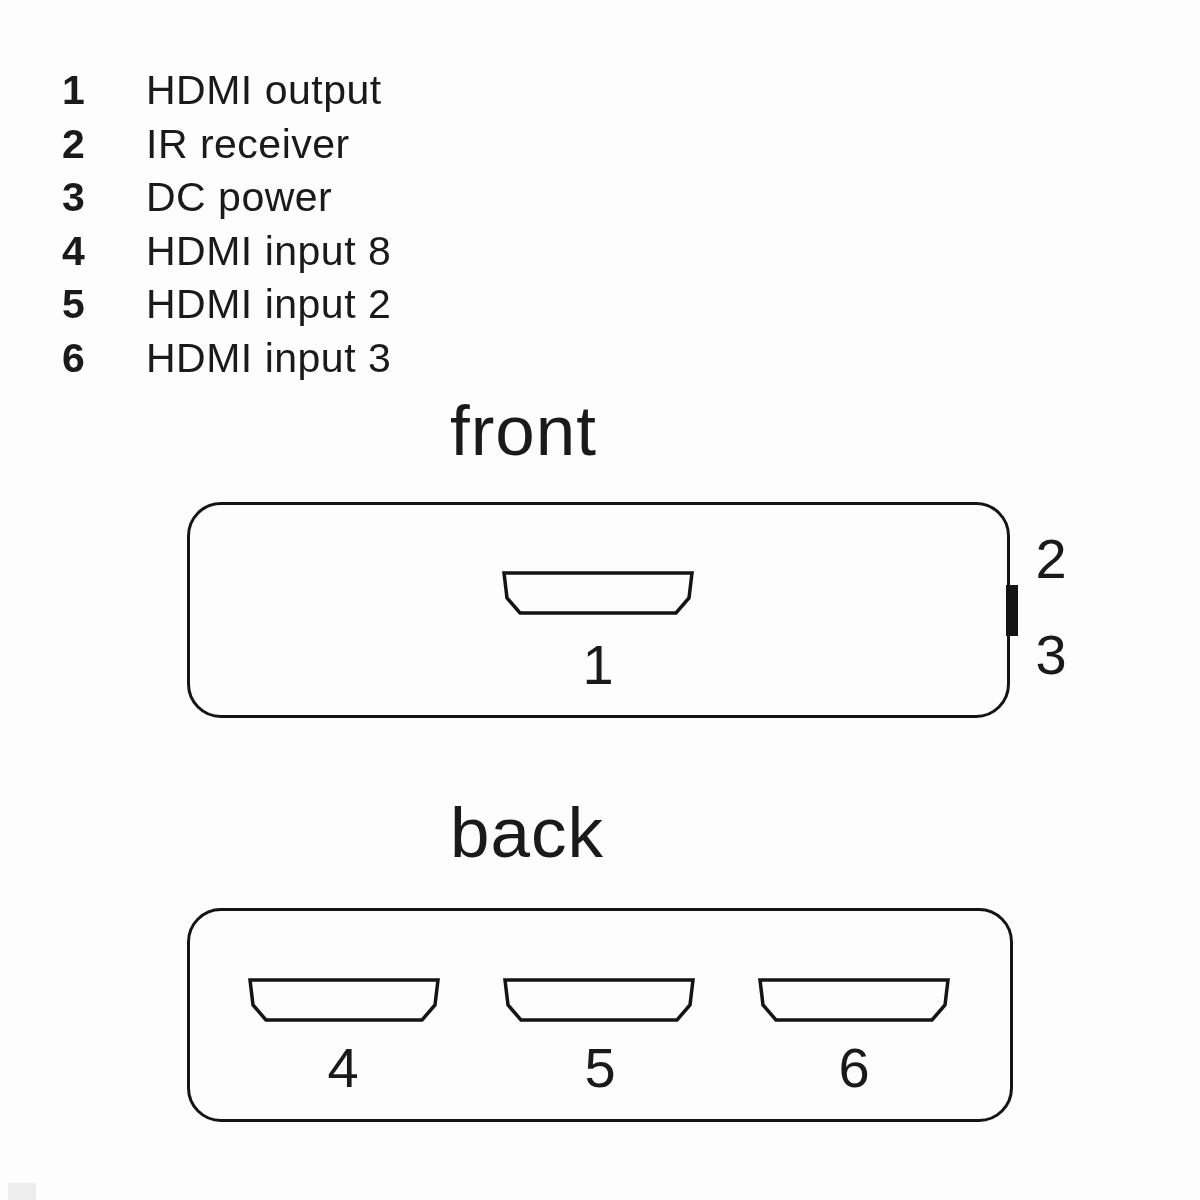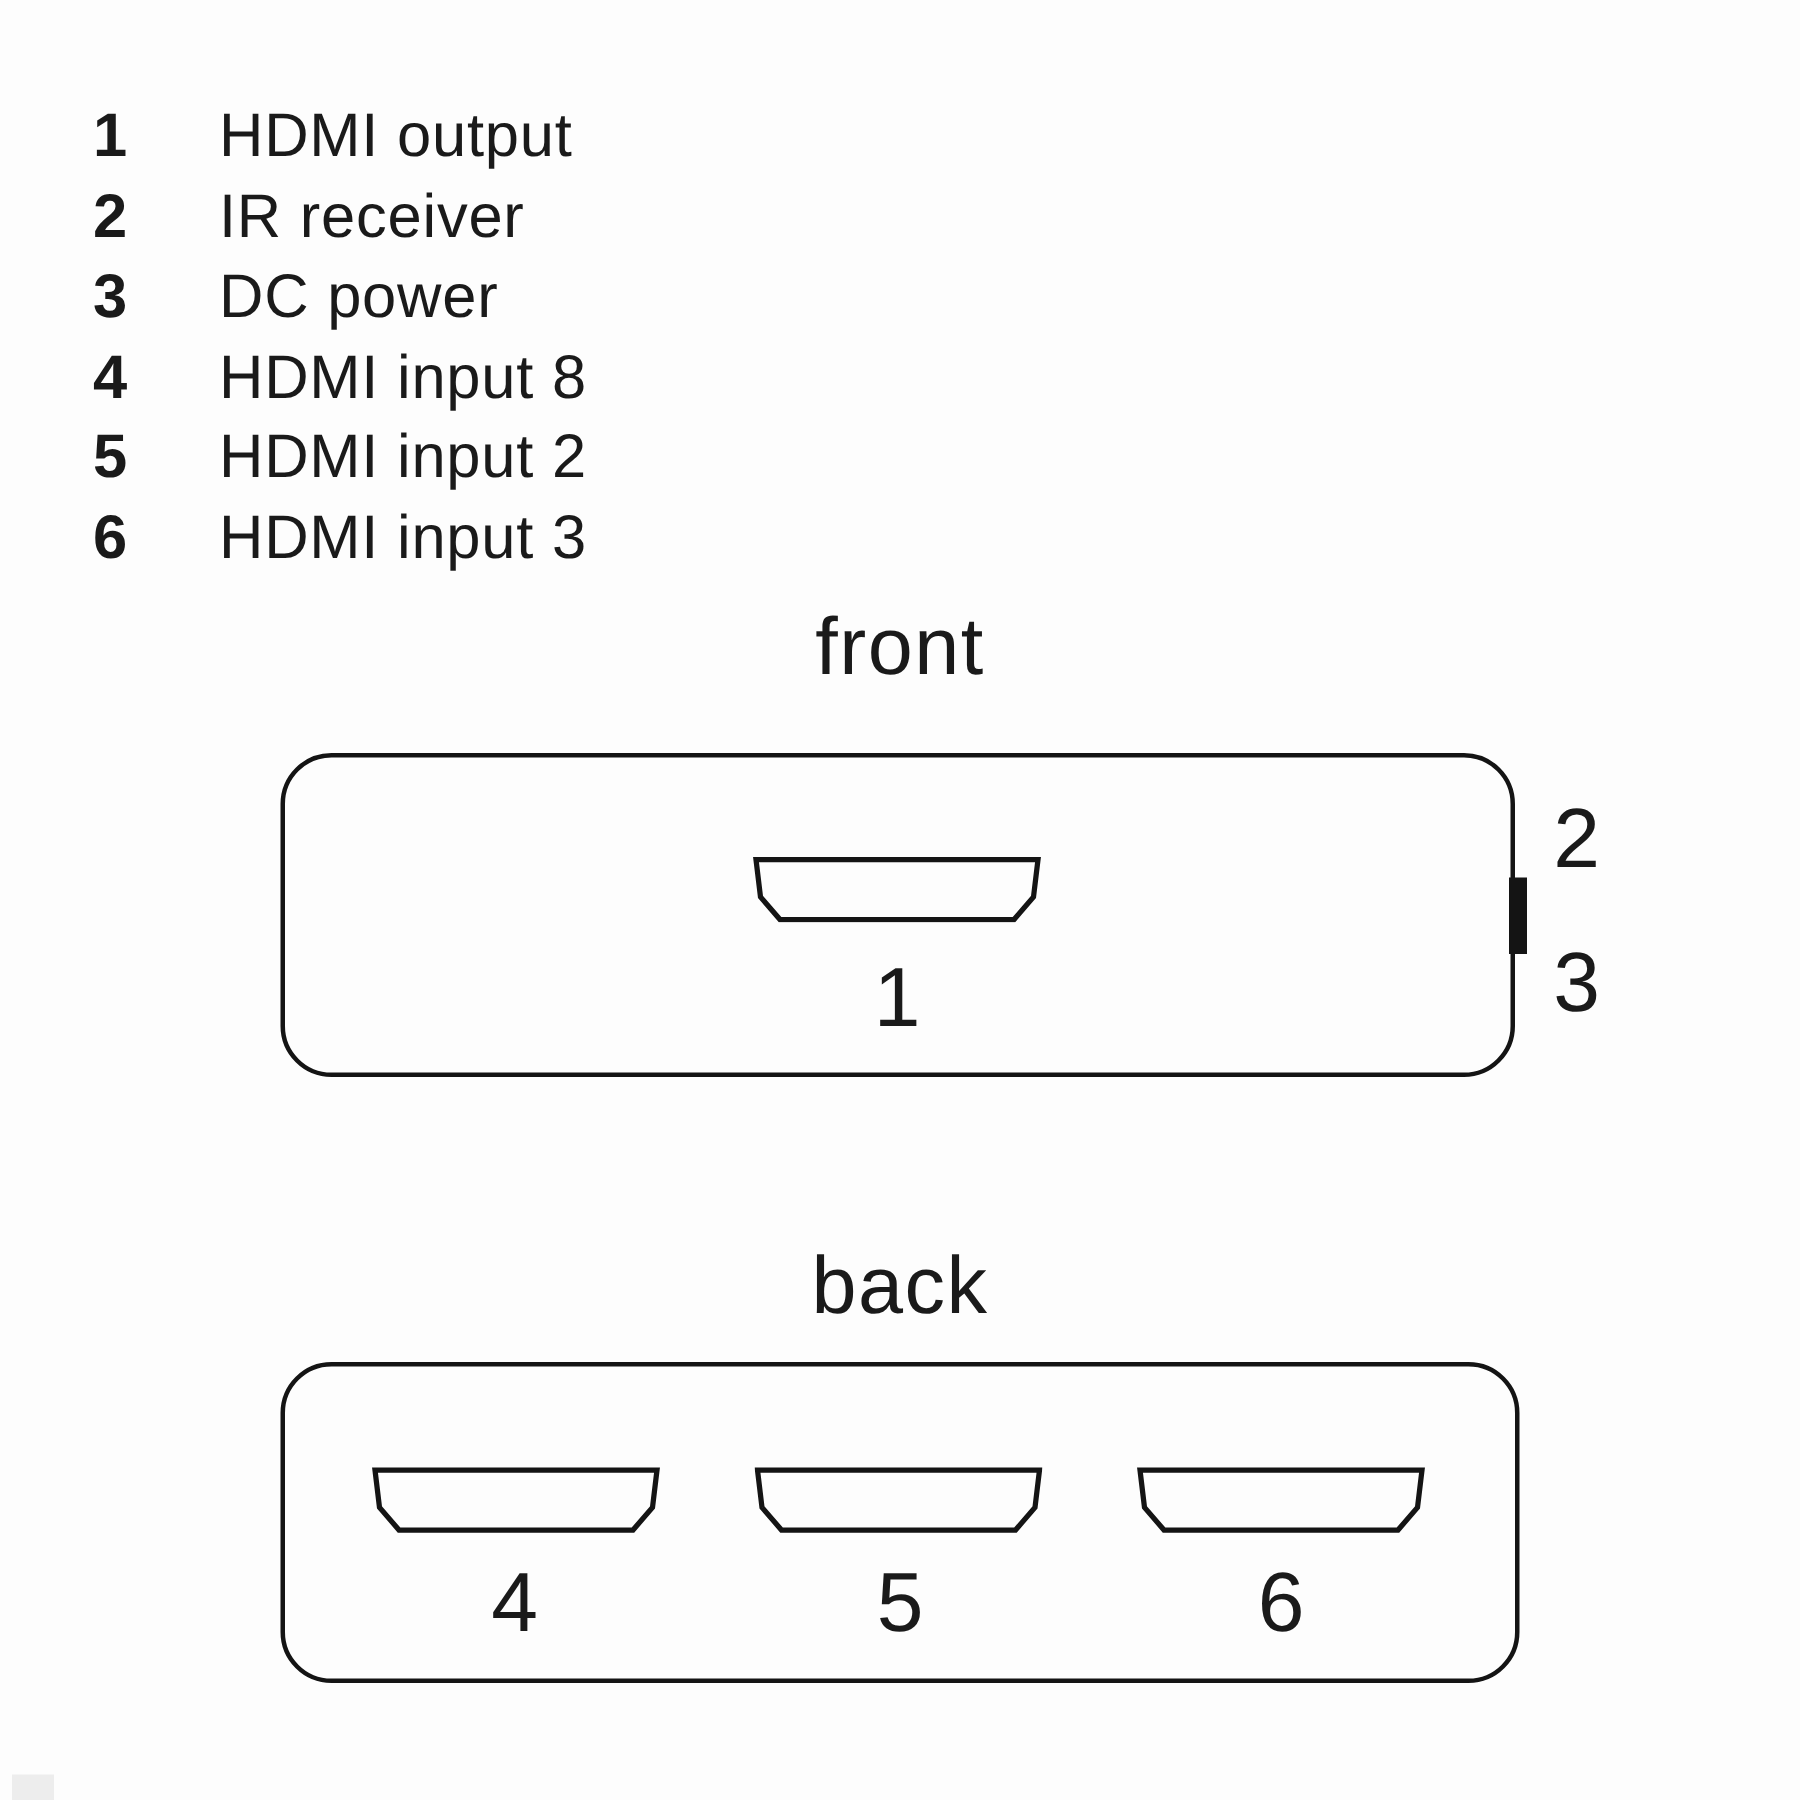--- a/index.html
+++ b/index.html
@@ -39,28 +39,27 @@
   .legend-label {
     font-weight: 400;
     margin-left: 33px;
   }
 
   
   .view-title {
     position: absolute;
     left: 450px;
     width: 300px;
-    text-align: center;
-    font-size: 54px;
+    font-size: 71px;
     line-height: 54px;
     font-weight: 400;
     letter-spacing: 1px;
   }
   .front-title { top: 404px; }
-  .back-title  { top: 830px; }
+  .back-title  { top: 806px; }
 
   
   .panel {
     position: absolute;
     box-sizing: border-box;
     border: 3px solid #141414;
     border-radius: 34px;
     background: #fdfdfd;
   }
   .front-panel { left: 187px; top: 502px; width: 823px; height: 216px; }

